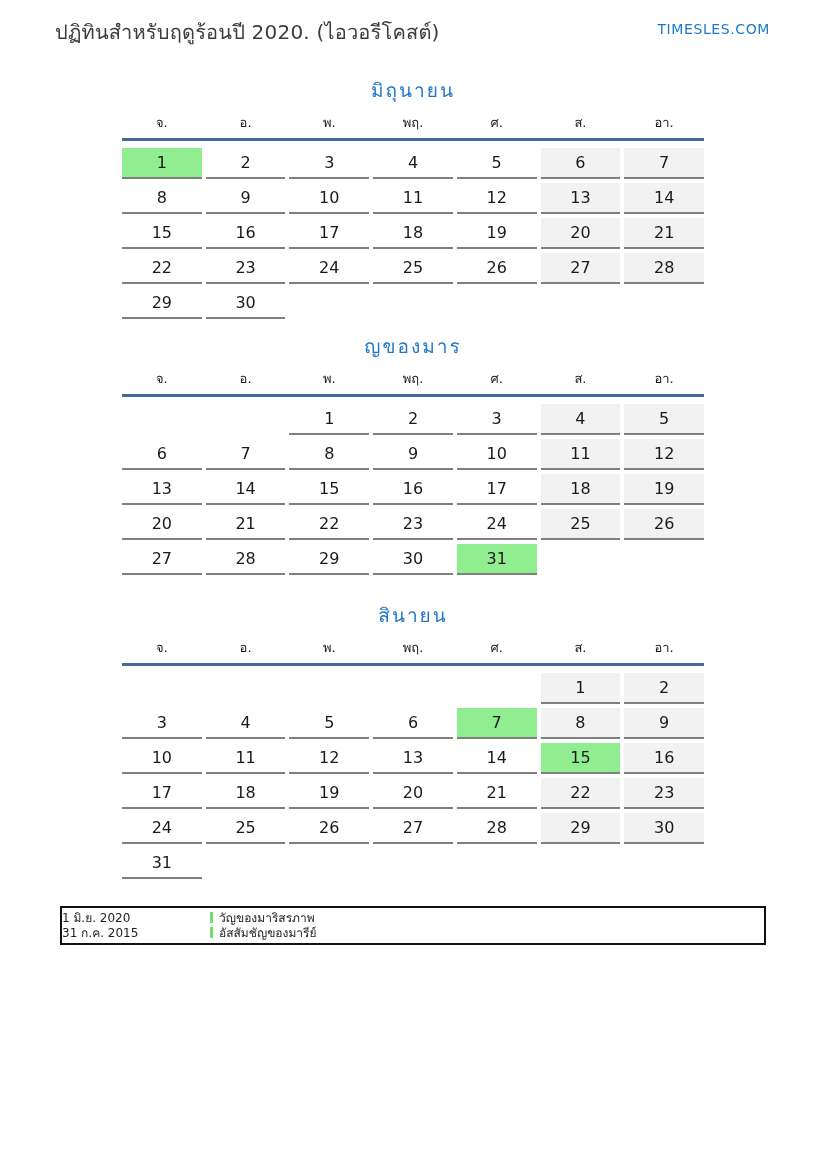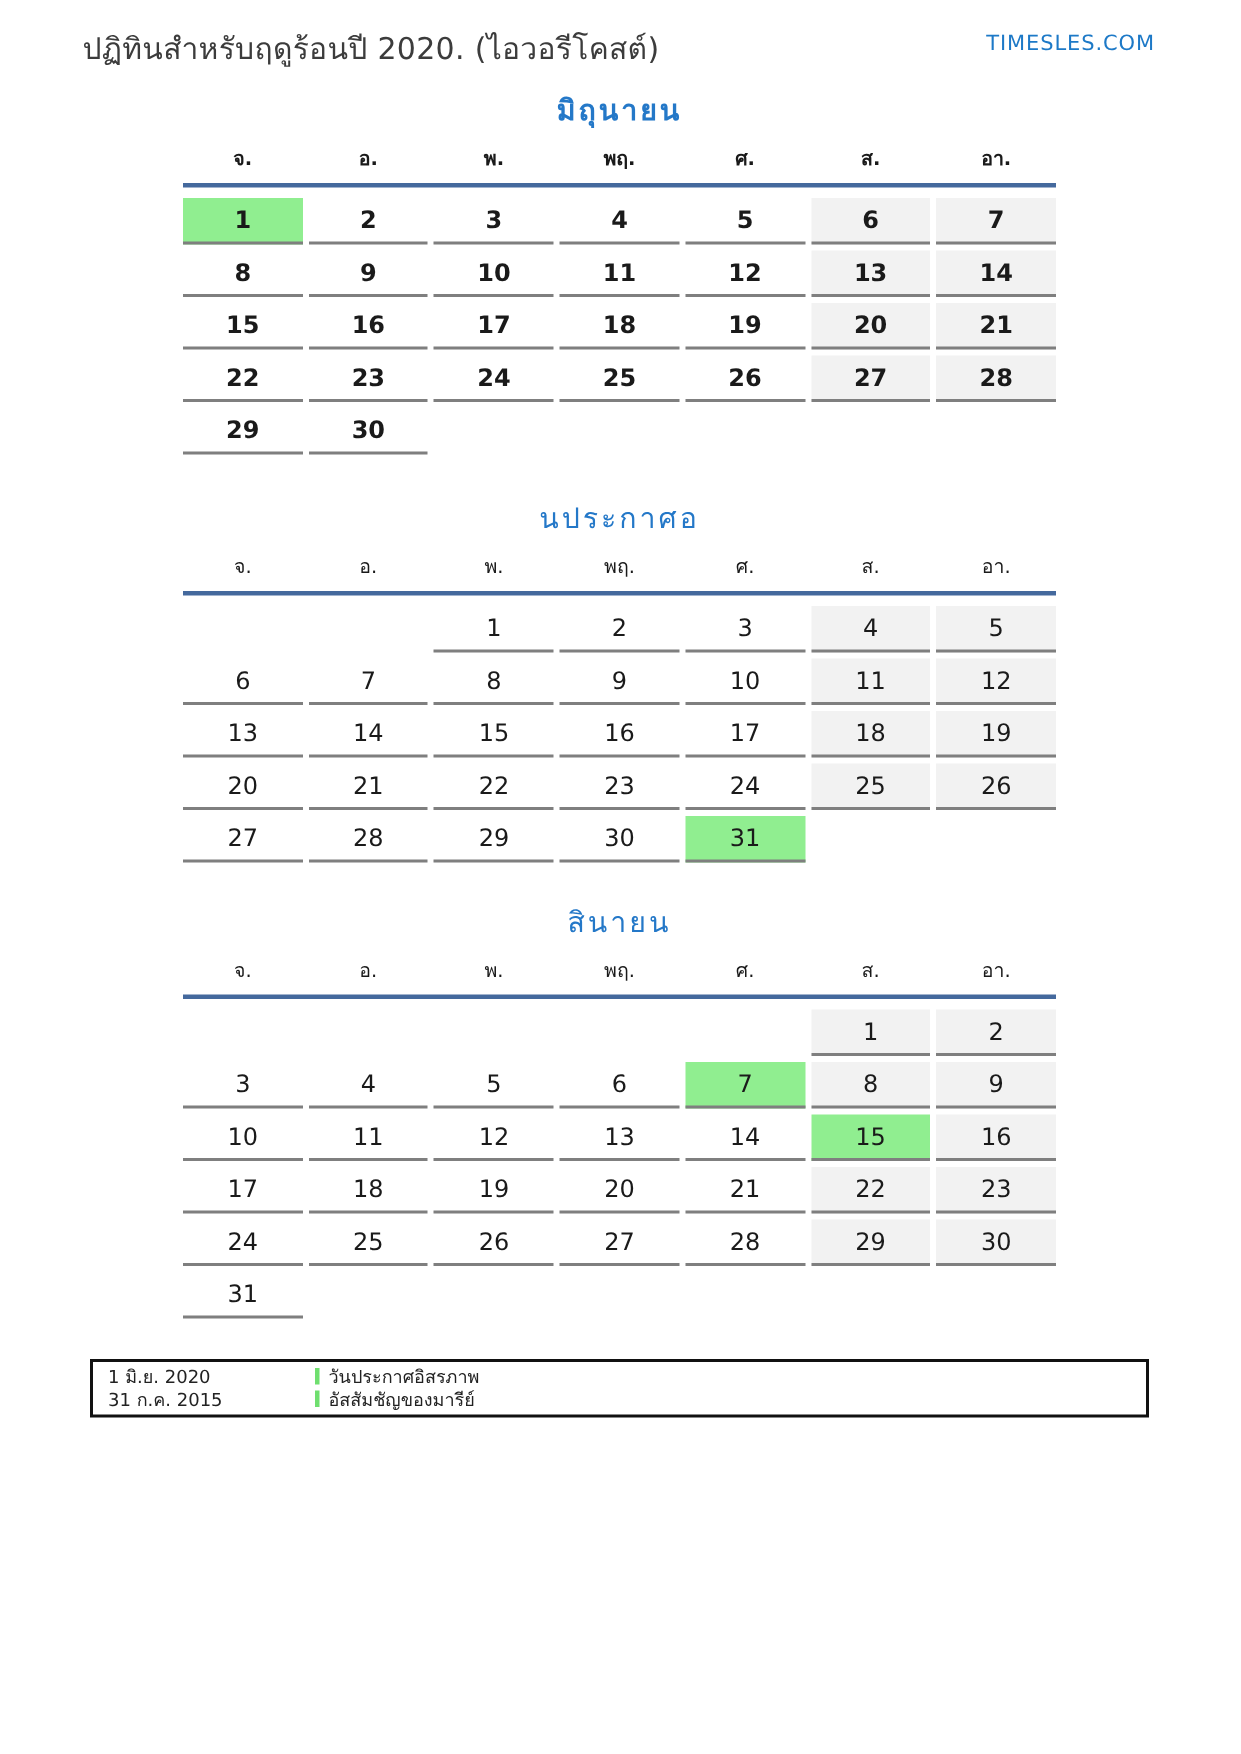--- a/index.html
+++ b/index.html
@@ -31,41 +31,41 @@
   }
   .day-cell.empty{border-bottom:none;background:none;}
   .day-cell.weekend{background:var(--weekend-bg,#f2f2f2);}
   .day-cell.highlight{background:var(--highlight,#90ee90);}
   .legend{
     position:absolute;left:60px;top:906px;width:706px;height:39px;
     border:2px solid #111;box-sizing:border-box;display:flex;align-items:center;
     font-size:12px;color:#222;
   }
   .lg-col{display:flex;flex-direction:column;justify-content:center;line-height:15px;}
-  .lg-col.c1{width:148px;padding-left:10px;box-sizing:border-box;}
+  .lg-col.c1{width:148px;box-sizing:border-box;}
   .lg-col.c2{width:130px;}
   .lg-col.c3{width:189px;}
   .lg-col.c4{flex:1;}
   .marker{
     display:inline-block;width:3px;height:11px;background:var(--legend-marker,#6fdf6f);
     margin-right:6px;vertical-align:-1px;
   }
 </style>
 </head>
 <body>
 
 <div class="page">
 
   <div class="header">
     <div class="page-title">ปฏิทินสำหรับฤดูร้อนปี 2020. (ไอวอรีโคสต์)</div>
     <a class="site-link">TIMESLES.COM</a>
   </div>
 
   <div id="months">
-      <div class="month-block" style="top: 60px; font-weight: bold;">
+      <div class="month-block" style="top: 76px;">
         <div class="month-title">มิถุนายน</div>
         <div class="weekday-row">
           <div>จ.</div>
           <div>อ.</div>
           <div>พ.</div>
           <div>พฤ.</div>
           <div>ศ.</div>
           <div>ส.</div>
           <div>อา.</div>
         </div>
@@ -97,21 +97,21 @@
           <div class="day-cell">24</div>
           <div class="day-cell">25</div>
           <div class="day-cell">26</div>
           <div class="day-cell weekend">27</div>
           <div class="day-cell weekend">28</div>
           <div class="day-cell">29</div>
           <div class="day-cell">30</div>
         </div>
       </div>
       <div class="month-block" style="top: 332px;">
-        <div class="month-title">นประกาศอ</div>
+        <div class="month-title">ญของมาร</div>
         <div class="weekday-row">
           <div>จ.</div>
           <div>อ.</div>
           <div>พ.</div>
           <div>พฤ.</div>
           <div>ศ.</div>
           <div>ส.</div>
           <div>อา.</div>
         </div>
         <div class="header-line"></div>
@@ -203,18 +203,18 @@
         </div>
       </div>
     </div>
 
   <div class="legend">
     <div class="lg-col c1">
       <div>1 มิ.ย. 2020</div>
       <div>31 ก.ค. 2015</div>
     </div>
     <div class="lg-col c4">
-      <div><span class="marker"></span><span>วันประกาศอิสรภาพ</span></div>
+      <div><span class="marker"></span><span>วัญของมาริสรภาพ</span></div>
       <div><span class="marker"></span><span>อัสสัมชัญของมารีย์</span></div>
     </div>
   </div>
 
 </div>
 
 </body></html>

